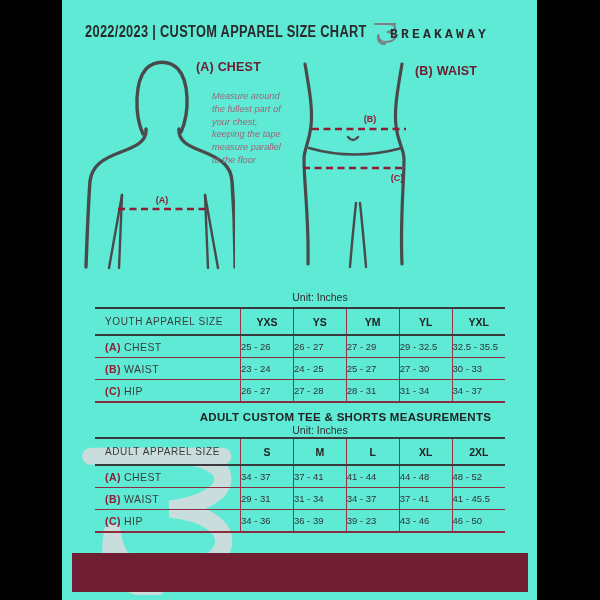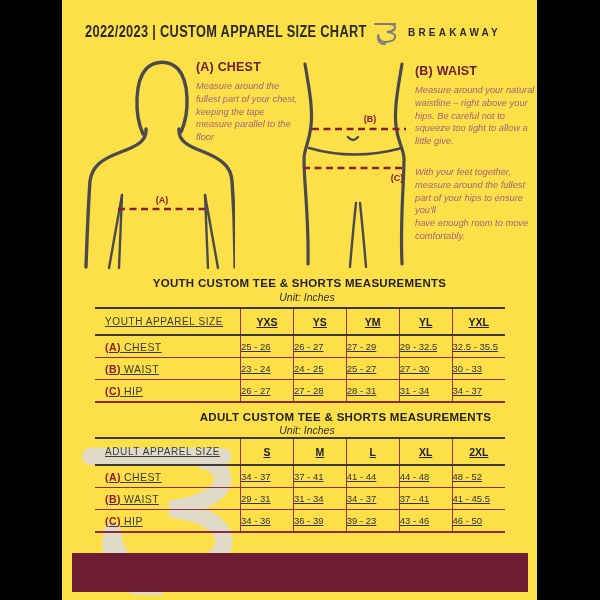--- a/index.html
+++ b/index.html
@@ -1,51 +1,51 @@
 <!DOCTYPE html>
 <html><head>
 <meta charset="utf-8">
 <style>
   html,body{margin:0;padding:0;background:#000;}
   .canvas{position:relative;width:600px;height:600px;background:#000;overflow:hidden;
           font-family:"Liberation Sans",sans-serif;}
-  .page{position:absolute;left:62px;top:0;width:475px;height:600px;background:#fde047;}
+  .page{position:absolute;left:62px;top:0;width:475px;height:600px;background:#5eead4;}
   .abs{position:absolute;}
 
   
   .doc-title{left:23px;top:23px;font-weight:bold;font-size:16px;color:#2a2a2c;
              letter-spacing:.4px;white-space:nowrap;transform:scaleX(.8);transform-origin:left top;z-index:2;}
-  .brand{left:346px;top:27px;font-weight:bold;font-size:10px;color:#2a2a2c;
-         letter-spacing:3.2px;white-space:nowrap;z-index:2;}
+  .brand{left:328px;top:27px;font-weight:bold;font-size:13px;color:#2a2a2c;
+         letter-spacing:3.2px;white-space:nowrap;z-index:2;font-family:Liberation Mono, monospace;}
   .logo{left:310px;top:17px;z-index:2;}
 
   
   .guide{z-index:2;}
   .guide h3{margin:0 0 6px 0;font-size:12.5px;font-weight:bold;color:#6d1b31;letter-spacing:.2px;}
-  .guide p{margin:0;font-size:9.3px;font-style:italic;color:#a2647a;line-height:1.38;white-space:pre-line;}
+  .guide p{margin:16px;font-size:9.3px;font-style:italic;color:#a2647a;line-height:1.38;white-space:pre-line;}
   .guide-chest{left:134px;top:60px;width:106px;}
   .guide-waist{left:353px;top:64px;width:120px;}
   .guide-hips{left:353px;top:166px;width:120px;}
 
   
   .section-title{left:0;width:475px;text-align:center;font-size:11.5px;font-weight:bold;
                  color:#232325;letter-spacing:.3px;z-index:2;}
-  .section-unit{left:3px;width:484px;text-align:center;font-size:10.5px;font-style:italic;
+  .section-unit{left:16px;width:484px;text-align:center;font-size:10.5px;
                 color:#2e2e30;z-index:2;}
   .yt-title{top:277px;} .yt-unit{top:291px;}
   .ad-title{top:411px;margin-left:46px;} .ad-unit{top:424px;}
 
   
   .size-table{position:absolute;left:33px;width:410px;border-collapse:collapse;table-layout:fixed;
               border-top:2px solid #3a3a3c;border-bottom:2px solid #8f2b41;z-index:2;background:transparent;}
   .yt-table{top:307px;} .ad-table{top:437px;}
   .size-table thead tr{border-bottom:2px solid #3a3a3c;}
   .size-table tbody tr{border-top:1.5px solid #8f2b41;}
   .size-table tr > *:not(:first-child){border-left:1.2px solid #9b3049;}
-  .size-table th,.size-table td{padding:0;margin:16px;font-weight:normal;text-decoration:underline;}
+  .size-table th,.size-table td{padding:0;margin:16px;font-weight:normal;}
   .size-table thead th{height:25px;}
   .size-table tbody th,.size-table tbody td{height:21px;}
   .size-table .size-col{width:135px;text-align:left;padding-left:10px;}
   .size-table thead .size-col{font-size:10px;color:#3b3b3d;letter-spacing:.6px;}
   .size-table thead th:not(.size-col){font-size:10.5px;font-weight:bold;color:#232325;text-align:center;}
   .size-table td{font-size:9.5px;color:#333335;}
   .size-table .row-label{font-size:10.5px;color:#3b3b3d;letter-spacing:.4px;}
   .size-table .row-key{font-weight:bold;color:#8c1d33;}
 
   .watermark{left:8px;top:410px;z-index:0;opacity:.85;}
@@ -101,36 +101,32 @@
       <line x1="13" y1="108" x2="116" y2="108" stroke="#8c1d33" stroke-width="2.4" stroke-dasharray="7 4.5"></line>
       <text x="107" y="121" text-anchor="middle" font-family="Liberation Sans, sans-serif" font-size="9" font-weight="bold" fill="#8c1d33">(C)</text>
     </svg>
 
     <div class="abs guide guide-chest">
       <h3>(A) CHEST</h3>
       <p>Measure around the fullest part of your chest, keeping the tape measure parallel to the floor</p>
     </div>
     <div class="abs guide guide-waist">
       <h3>(B) WAIST</h3>
-      <p>Measure around your natural waistline – right above your hips. Be careful not to squeeze too tight to allow a little give.</p>
     </div>
     <div class="abs guide guide-hips">
-      <p>With your feet together, measure around the fullest part of your hips to ensure you'll
-have enough room to move comfortably.</p>
     </div>
 
     <svg class="abs watermark" width="200" height="185" viewBox="0 0 30 28">
       <g fill="none" stroke="#dbdbde" stroke-width="2.6" stroke-linecap="round">
         <path d="M3,7 H23"></path>
         <path d="M16,7 C25,7 26,13.5 15,15 C26,16 26,24 14,25 C8.5,25.3 6.5,21.5 6.3,18.5"></path>
         <path d="M6.3,18.5 C5.2,24 8,27.2 12.8,27"></path>
       </g>
     </svg>
 
-    <div class="abs section-title yt-title">YOUTH CUSTOM TEE &amp; SHORTS MEASUREMENTS</div>
     <div class="abs section-unit yt-unit">Unit: Inches</div>
     <table class="size-table yt-table">
         <thead>
           <tr>
             <th class="size-col">YOUTH APPAREL SIZE</th>
             <th>YXS</th>
             <th>YS</th>
             <th>YM</th>
             <th>YL</th>
             <th>YXL</th>

